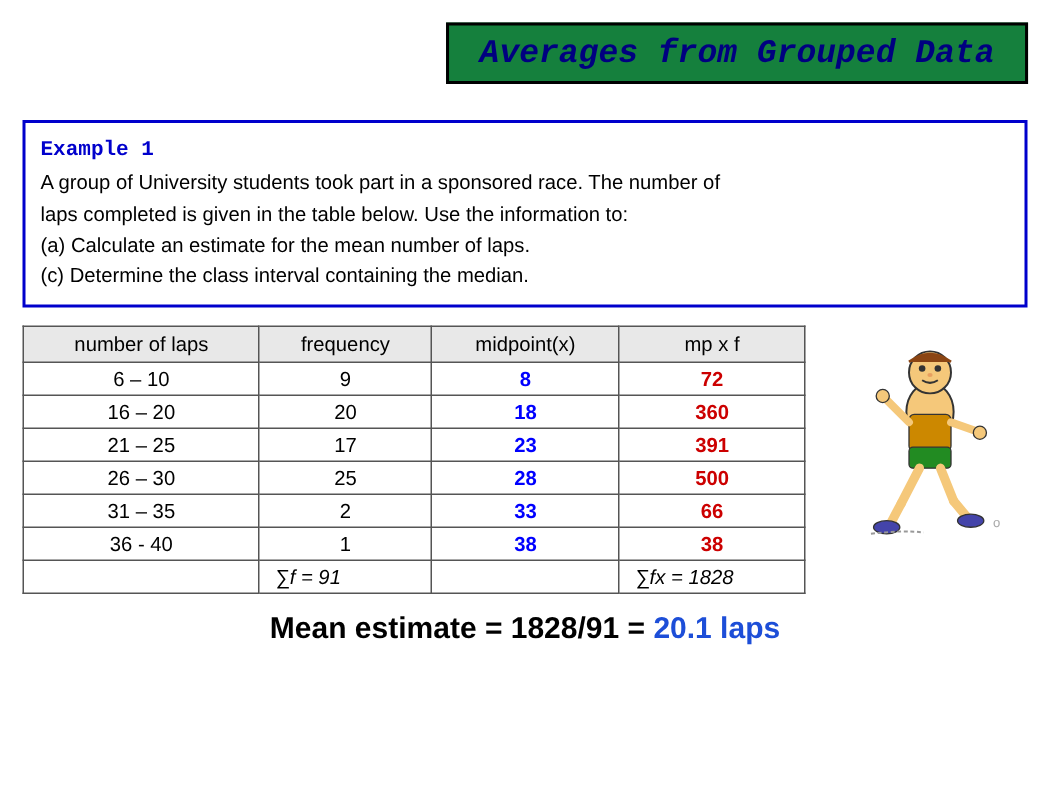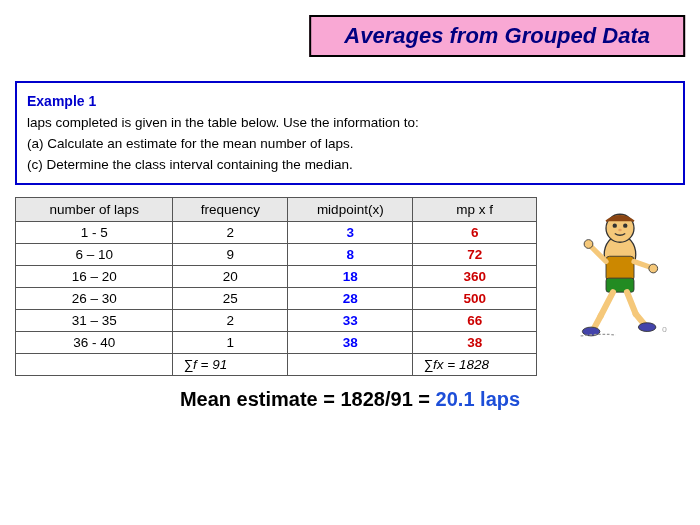--- a/index.html
+++ b/index.html
@@ -14,29 +14,30 @@
 
     .main-container {
       width: 700px;
       height: 525px;
       background: #fff;
       padding: 15px 15px 10px 15px;
     }
 
     
     .title-box {
-      background: #f9a8d4;
+      background: #15803d;
       border: 2px solid #000;
       text-align: center;
-      padding: 6px 33px;
+      padding: 6px 20px;
       display: inline-block;
       margin: 0 auto 12px auto;
       left: 50%;
       position: relative;
       transform: translateX(-50%);
+      font-family: Liberation Mono, monospace;
     }
     .title-box span {
       font-size: 22px;
       font-weight: 900;
       color: #000080;
       font-style: italic;
     }
 
     
     .example-box {
@@ -44,20 +45,21 @@
       padding: 8px 10px;
       margin-bottom: 12px;
       font-size: 13.5px;
       line-height: 1.55;
       color: #000;
     }
     .example-box .ex-title {
       color: #0000cc;
       font-weight: bold;
       font-size: 14px;
+      font-family: Liberation Mono, monospace;
     }
 
     
     .table-image-row {
       display: flex;
       align-items: flex-start;
       gap: 18px;
     }
 
     
@@ -127,54 +129,55 @@
 <div class="main-container">
 
   <div style="text-align:center; margin-bottom:12px;">
     <div class="title-box">
       <span>Averages from Grouped Data</span>
     </div>
   </div>
 
   <div class="example-box">
     <div class="ex-title">Example 1</div>
+    <div>A group of University students took part in a sponsored race. The number of</div>
     <div>laps completed is given in the table below. Use the information to:</div>
     <div>(a) Calculate an estimate for the mean number of laps.</div>
     <div>(c) Determine the class interval containing the median.</div>
   </div>
 
   <div class="table-image-row">
 
     <table class="data-table">
       <thead>
         <tr>
           <th>number of laps</th>
           <th>frequency</th>
           <th>midpoint(x)</th>
           <th>mp x f</th>
         </tr>
       </thead>
       <tbody id="table-body">
-      <tr>
-            <td>1 - 5</td>
-            <td>2</td>
-            <td class="blue">3</td>
-            <td class="red-bold">6</td>
-          </tr>
           <tr>
             <td>6 – 10</td>
             <td>9</td>
             <td class="blue">8</td>
             <td class="red-bold">72</td>
           </tr>
           <tr>
             <td>16 – 20</td>
             <td>20</td>
             <td class="blue">18</td>
             <td class="red-bold">360</td>
+          </tr>
+          <tr>
+            <td>21 – 25</td>
+            <td>17</td>
+            <td class="blue">23</td>
+            <td class="red-bold">391</td>
           </tr>
           <tr>
             <td>26 – 30</td>
             <td>25</td>
             <td class="blue">28</td>
             <td class="red-bold">500</td>
           </tr>
           <tr>
             <td>31 – 35</td>
             <td>2</td>

